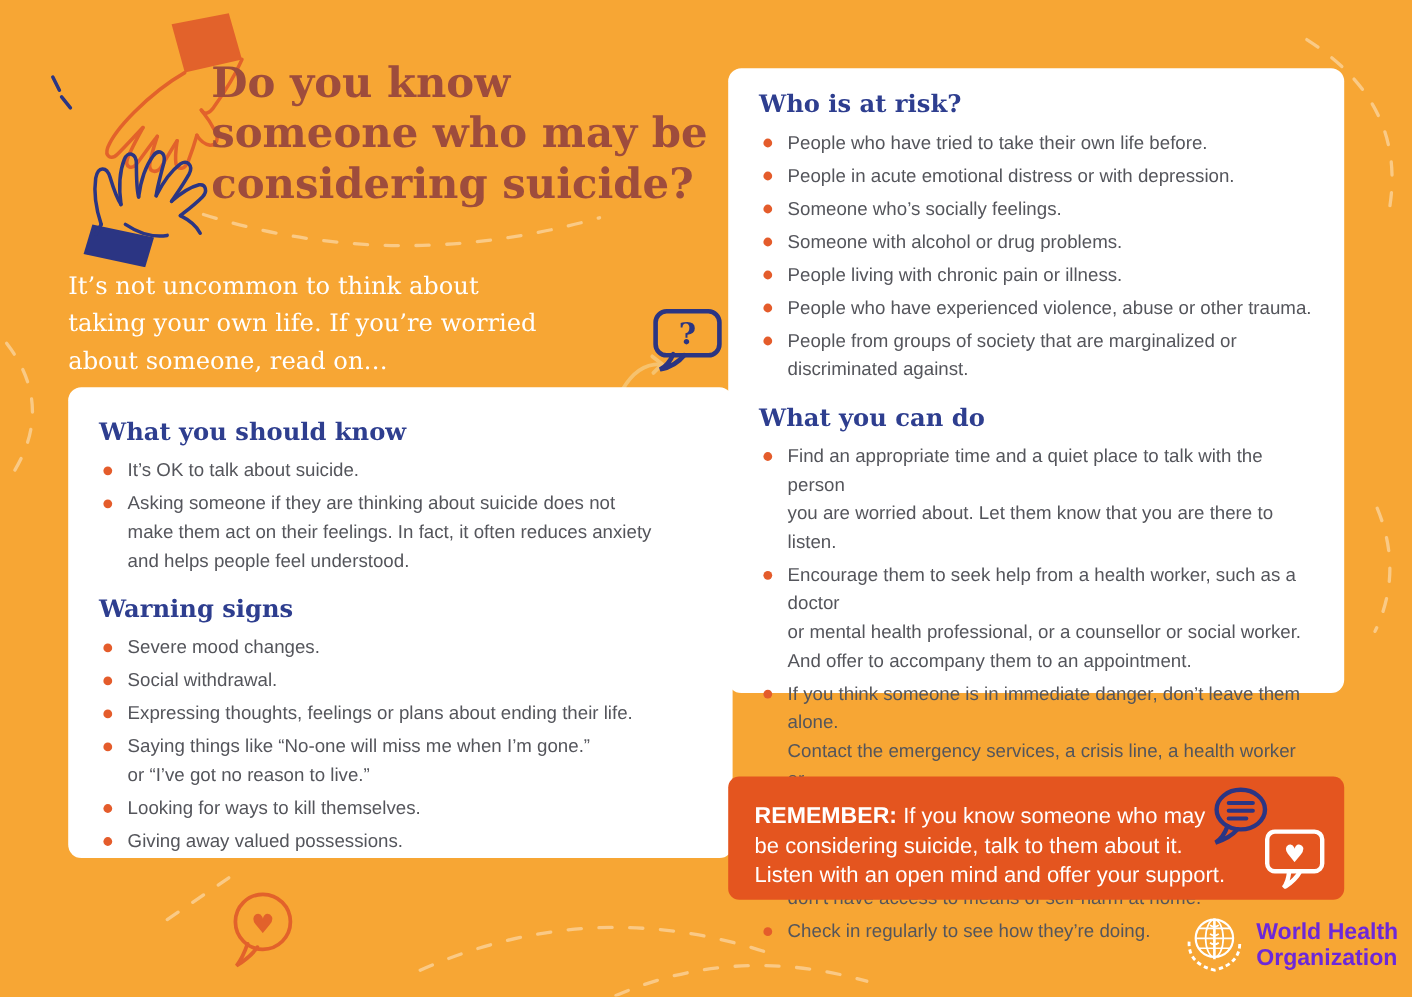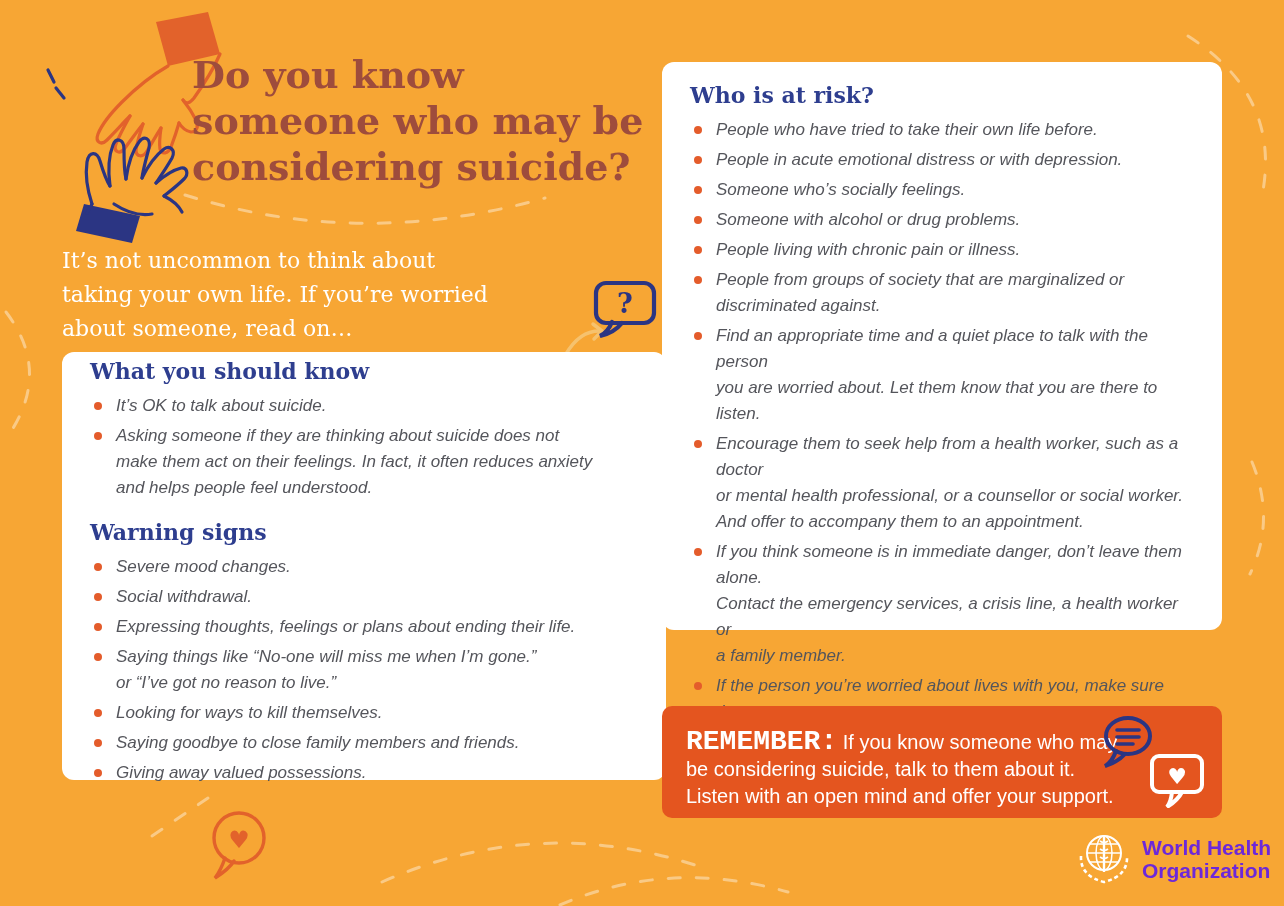--- a/index.html
+++ b/index.html
@@ -22,50 +22,50 @@
     position:absolute;left:62px;top:244px;z-index:2;
     font-family:"DejaVu Serif","Liberation Serif",serif;
     font-weight:500;color:#FFFFFF;font-size:22px;line-height:34px;
   }
   .intro div{white-space:nowrap;}
 
   .card{
     position:absolute;background:#FFFFFF;border-radius:12px;
     box-sizing:border-box;z-index:2;
   }
-  .card-left{left:62px;top:352px;width:604px;height:428px;padding:6px 28px;}
+  .card-left{left:62px;top:352px;width:604px;height:428px;padding:28px 28px;}
   .card-right{left:662px;top:62px;width:560px;height:568px;padding:20px 28px;}
 
   .section-heading{
     font-family:"DejaVu Serif","Liberation Serif",serif;
     font-weight:600;color:#2E3E8F;font-size:22px;line-height:27px;
     margin:0 0 8px 0;
   }
   .section + .section .section-heading{margin-top:18px;}
 
-  ul.bullets{list-style:none;margin:0;padding:0;font-style:italic;}
+  ul.bullets{list-style:none;margin:0;padding:0;}
   ul.bullets li{
     position:relative;padding-left:26px;margin:0 0 4px 0;
     color:#54555B;font-size:17px;line-height:26px;
     white-space:pre-line;
   }
   ul.bullets li::before{
     content:"";position:absolute;left:4px;top:9px;width:8px;height:8px;
     border-radius:50%;background:#E45C2B;
   }
 
   .remember{
     position:absolute;left:662px;top:706px;width:560px;height:112px;
     background:#E4551F;border-radius:10px;box-sizing:border-box;
     padding:22px 24px;z-index:2;color:#FFFFFF;
   }
   .remember .remember-text{font-size:20px;line-height:27px;width:440px;}
   .remember .remember-label{
-    font-family:Liberation Mono, monospace;
-    font-weight:700;font-size:28px;
+    font-family:Liberation Sans, sans-serif;
+    font-weight:700;font-size:21px;
   }
   .remember .remember-body{white-space:pre-line;}
   .remember .chat-bubble{position:absolute;left:438px;top:8px;}
   .remember .heart-bubble-white{position:absolute;left:486px;top:46px;}
 
   .qbubble{position:absolute;left:590px;top:278px;z-index:2;}
   .heart-bubble-orange{position:absolute;left:205px;top:808px;z-index:2;}
 
   .who-logo{position:absolute;left:1074px;top:828px;z-index:2;display:flex;align-items:center;}
   .who-text{
@@ -154,40 +154,41 @@
   </div>
   <div class="section">
     <h2 class="section-heading">Warning signs</h2>
     <ul class="bullets">
       <li>Severe mood changes.</li>
       <li>Social withdrawal.</li>
       <li>Expressing thoughts, feelings or plans about ending their life.</li>
       <li>Saying things like “No-one will miss me when I’m gone.”
 or “I’ve got no reason to live.”</li>
       <li>Looking for ways to kill themselves.</li>
-      <li>Saying goodbye to close family members and friends.</li>
       <li>Giving away valued possessions.</li>
     </ul>
   </div>
 </div>
 
 <div class="card card-right">
   <div class="section">
     <h2 class="section-heading">Who is at risk?</h2>
     <ul class="bullets">
       <li>People who have tried to take their own life before.</li>
       <li>People in acute emotional distress or with depression.</li>
       <li>Someone who’s socially feelings.</li>
       <li>Someone with alcohol or drug problems.</li>
       <li>People living with chronic pain or illness.</li>
+      <li>People who have experienced violence, abuse or other trauma.</li>
       <li>People from groups of society that are marginalized or
 discriminated against.</li>
     </ul>
   </div>
   <div class="section">
+    <h2 class="section-heading">What you can do</h2>
     <ul class="bullets">
       <li>Find an appropriate time and a quiet place to talk with the person
 you are worried about. Let them know that you are there to listen.</li>
       <li>Encourage them to seek help from a health worker, such as a doctor
 or mental health professional, or a counsellor or social worker.
 And offer to accompany them to an appointment.</li>
       <li>If you think someone is in immediate danger, don’t leave them alone.
 Contact the emergency services, a crisis line, a health worker or
 a family member.</li>
       <li>If the person you’re worried about lives with you, make sure they

